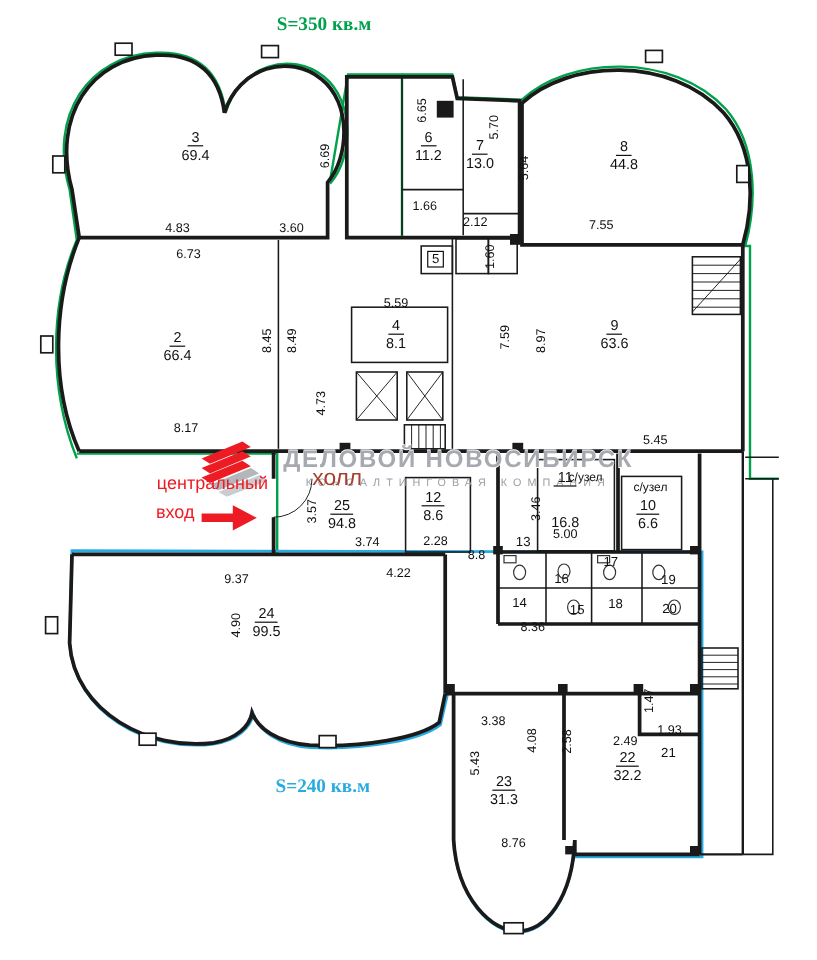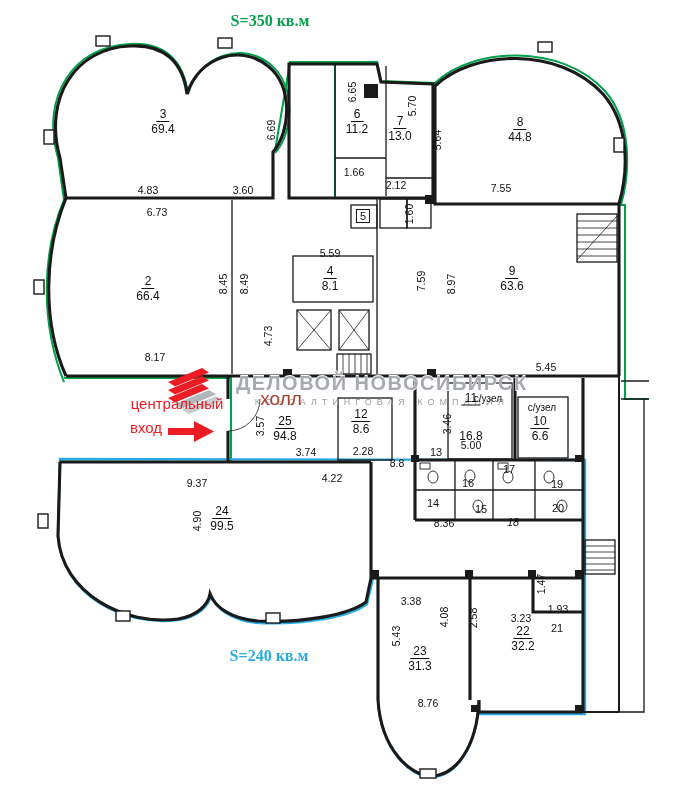--- a/index.html
+++ b/index.html
@@ -231,21 +231,21 @@
       <div class="abs room-label" style="left: 420px; top: 659px;">
         <span class="room-num">23</span>
         <span class="room-area">31.3</span>
       </div>
       <div class="abs small-num boxed" style="left: 363px; top: 216px;">5</div>
       <div class="abs small-num" style="left: 436px; top: 452px;">13</div>
       <div class="abs small-num" style="left: 433px; top: 487px; margin-top: 16px;">14</div>
       <div class="abs small-num" style="left: 468px; top: 483px;">16</div>
       <div class="abs small-num" style="left: 481px; top: 509px;">15</div>
       <div class="abs small-num" style="left: 509px; top: 469px;">17</div>
-      <div class="abs small-num" style="left: 513px; top: 522px; font-style: italic;">18</div>
+      <div class="abs small-num" style="left: 513px; top: 504px;">18</div>
       <div class="abs small-num" style="left: 557px; top: 484px;">19</div>
       <div class="abs small-num" style="left: 558px; top: 508px;">20</div>
       <div class="abs small-num" style="left: 557px; top: 628px;">21</div>
       <div class="abs san" style="left: 488px; top: 398px;">с/узел</div>
       <div class="abs san" style="left: 542px; top: 407px;">с/узел</div>
       <div class="abs dim" style="left: 148px; top: 190px;">4.83</div>
       <div class="abs dim" style="left: 243px; top: 190px;">3.60</div>
       <div class="abs dim" style="left: 157px; top: 212px;">6.73</div>
       <div class="abs dim v" style="left: 271px; top: 130px;">6.69</div>
       <div class="abs dim v" style="left: 352px; top: 92px;">6.65</div>
@@ -269,20 +269,20 @@
       <div class="abs dim v" style="left: 447px; top: 424px;">3.46</div>
       <div class="abs dim" style="left: 471px; top: 445px;">5.00</div>
       <div class="abs dim" style="left: 397px; top: 463px;">8.8</div>
       <div class="abs dim" style="left: 332px; top: 478px;">4.22</div>
       <div class="abs dim" style="left: 197px; top: 483px;">9.37</div>
       <div class="abs dim v" style="left: 197px; top: 521px;">4.90</div>
       <div class="abs dim" style="left: 444px; top: 523px;">8.36</div>
       <div class="abs dim v" style="left: 541px; top: 584px;">1.47</div>
       <div class="abs dim" style="left: 558px; top: 609px;">1.93</div>
       <div class="abs dim" style="left: 411px; top: 601px;">3.38</div>
-      <div class="abs dim" style="left: 521px; top: 618px;">3.23</div>
+      <div class="abs dim" style="left: 521px; top: 618px;">2.49</div>
       <div class="abs dim v" style="left: 444px; top: 617px;">4.08</div>
       <div class="abs dim v" style="left: 473px; top: 618px;">2.58</div>
       <div class="abs dim v" style="left: 396px; top: 636px;">5.43</div>
       <div class="abs dim" style="left: 428px; top: 703px;">8.76</div>
     </div>
 
 </div>
 
 </body></html>

